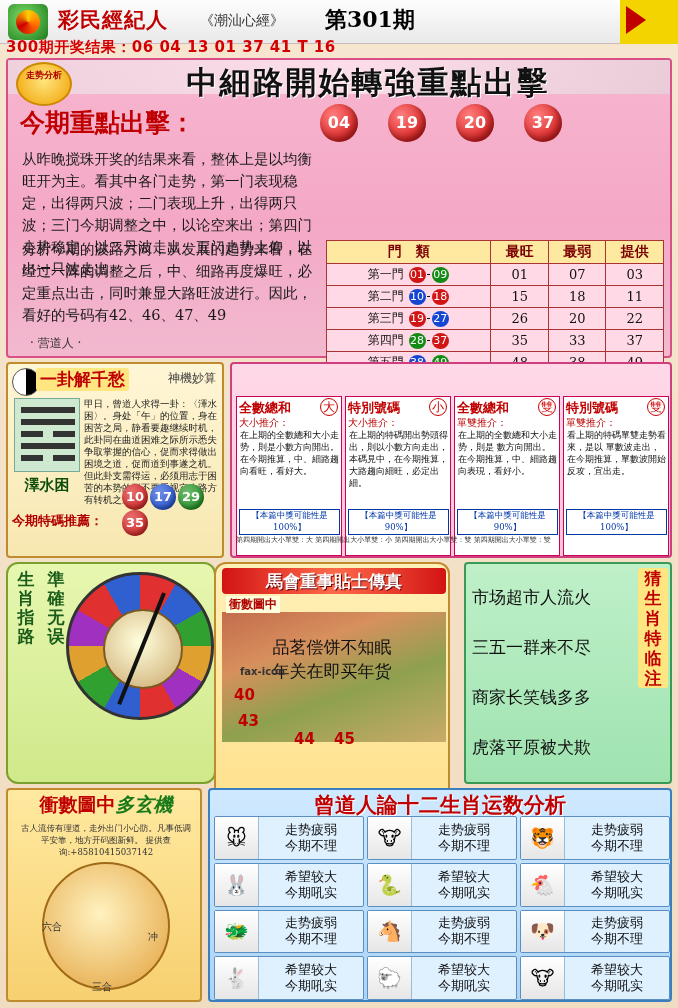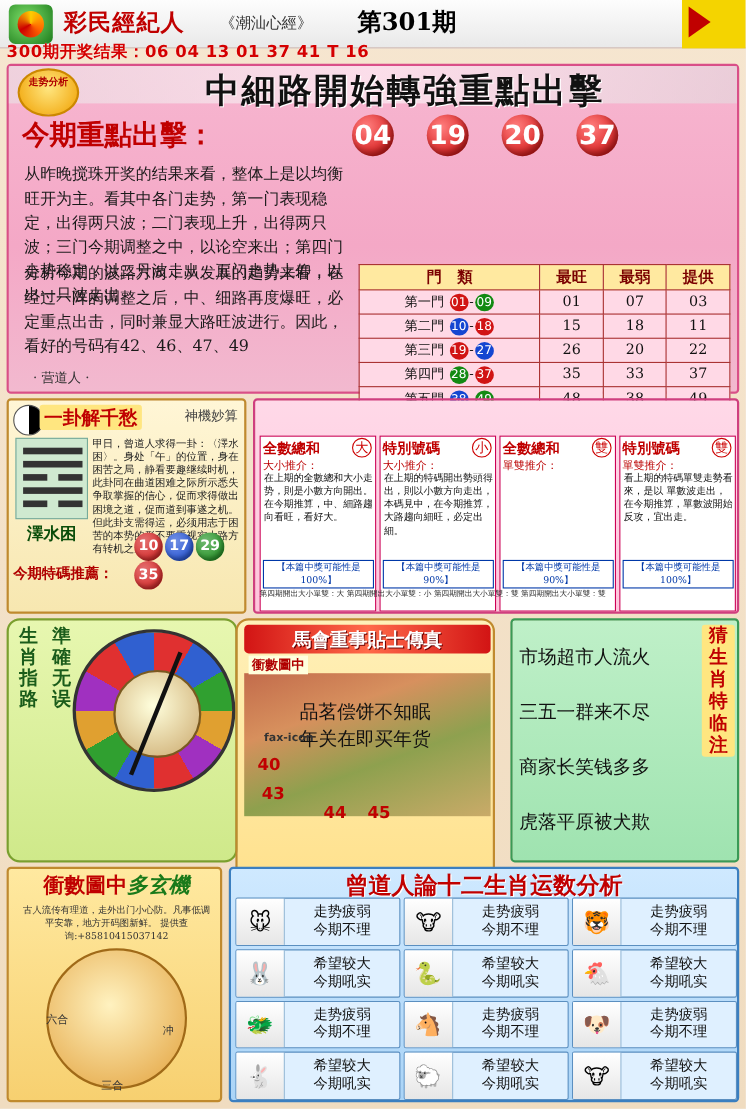--- a/index.html
+++ b/index.html
@@ -51,21 +51,21 @@
                  font-size:9px; color:#b00000; font-weight:bold; line-height:11px;
                  font-family:"DejaVu Serif", serif; }
   .main-title { position:absolute; left:70px; top:2px; width:580px; text-align:center;
                 font-size:31px; font-weight:bold; color:#111;
                 font-family:"DejaVu Serif", serif; letter-spacing:2px;
                 text-shadow:1px 1px 0 #fff; }
   .focus-row { position:absolute; left:12px; top:44px; width:642px; height:40px; }
   .focus-label { position:absolute; left:0; top:2px; font-size:25px; font-weight:bold;
                  color:#c00000; font-family:"DejaVu Serif", serif; }
   .ball { position:absolute; top:0; width:38px; height:38px; border-radius:50%;
-          color:#fff; font-size:24px; font-weight:bold; text-align:center;
+          color:#fff; font-size:16px; font-weight:bold; text-align:center;
           line-height:38px; font-family:"DejaVu Sans", sans-serif;
           box-shadow:inset -3px -4px 6px rgba(0,0,0,.35); }
   .b0 { left:300px; background:radial-gradient(circle at 35% 30%, #ff7f7f, #cc0000); }
   .b1 { left:368px; background:radial-gradient(circle at 35% 30%, #ff7f7f, #cc0000); }
   .b2 { left:436px; background:radial-gradient(circle at 35% 30%, #ff7f7f, #cc0000); }
   .b3 { left:504px; background:radial-gradient(circle at 35% 30%, #ff7f7f, #cc0000); }
 
   .main-text { position:absolute; left:14px; top:88px; width:300px;
                font-size:14.5px; line-height:22px; color:#1a1a1a;
                font-family:"DejaVu Serif", serif; }
@@ -354,20 +354,21 @@
         <div class="ctitle">特別號碼</div>
         <div class="cmark">小</div>
         <div class="cpick">大小推介：</div>
         <div class="cbody">在上期的特碼開出勢頭得出，則以小數方向走出，本碼見中，在今期推算，大路趨向細旺，必定出細。</div>
         <div class="cfoot">【本篇中獎可能性是90%】</div>
       </div>
       <div class="zdr-col zc2">
         <div class="ctitle">全數總和</div>
         <div class="cmark">雙</div>
         <div class="cpick">單雙推介：</div>
+        <div class="cbody">在上期的全數總和大小走势，則是 數方向開出。在今期推算，中、細路趨向表現，看好小。</div>
         <div class="cfoot">【本篇中獎可能性是90%】</div>
       </div>
       <div class="zdr-col zc3">
         <div class="ctitle">特別號碼</div>
         <div class="cmark">雙</div>
         <div class="cpick">單雙推介：</div>
         <div class="cbody">看上期的特碼單雙走勢看來，是以 單數波走出，在今期推算，單數波開始反攻，宜出走。</div>
         <div class="cfoot">【本篇中獎可能性是100%】</div>
       </div>
       <div class="zdr-note">第四期開出大小單雙：大 第四期開出大小單雙：小 第四期開出大小單雙：雙 第四期開出大小單雙：雙</div>

